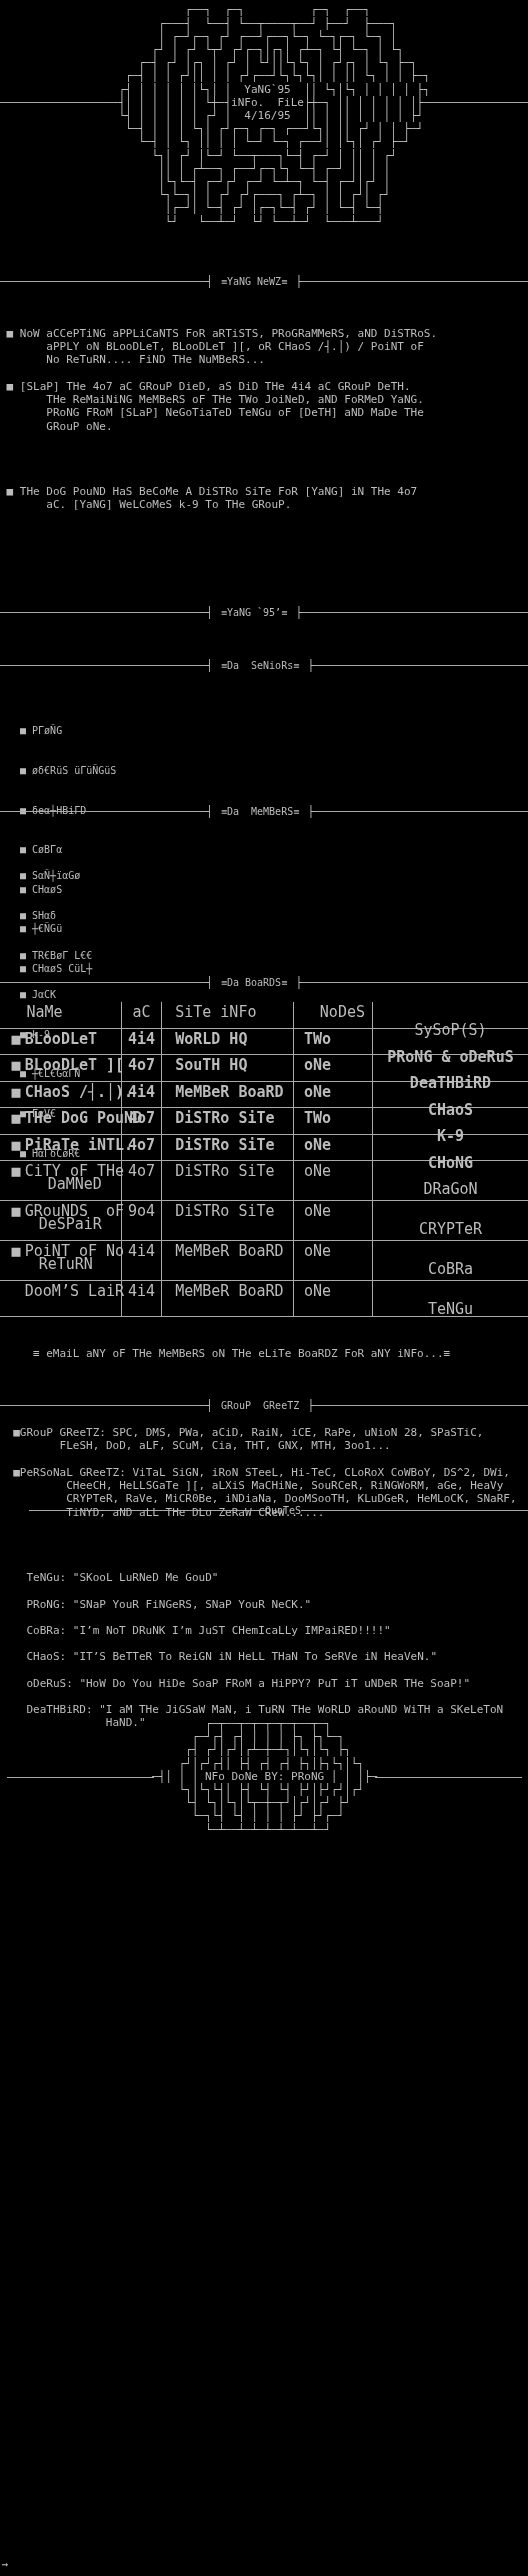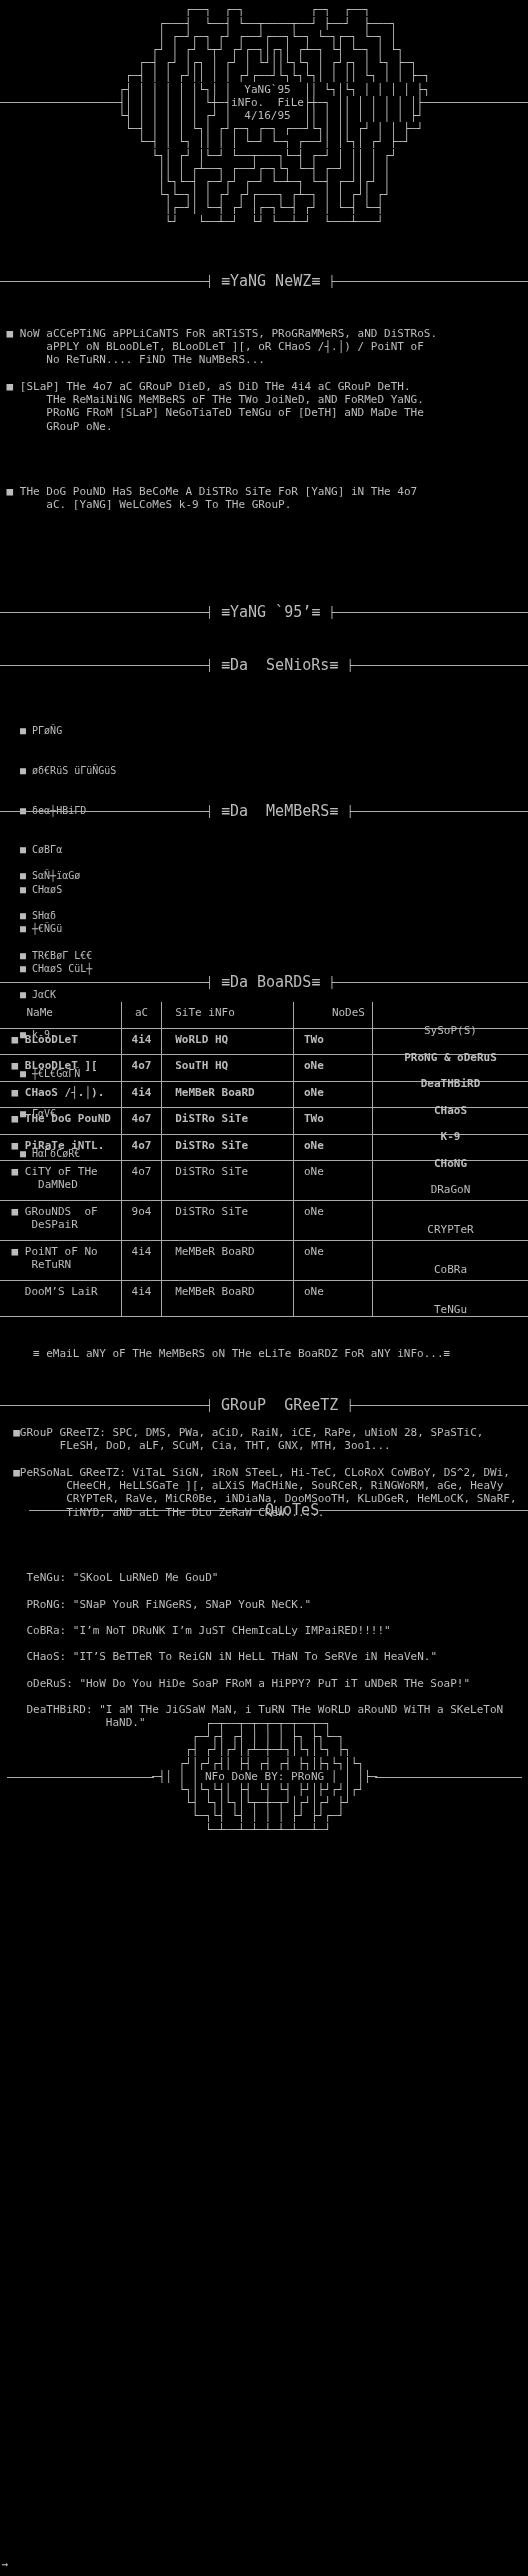--- a/index.html
+++ b/index.html
@@ -6,29 +6,29 @@
   #screen{position:relative;width:528px;height:2576px;background:#000;overflow:hidden;
           font-family:"DejaVu Sans Mono",monospace;color:#bcbcbc;}
   .t{position:absolute;margin:0;font-size:11px;line-height:13.2px;white-space:pre;
      font-family:inherit;color:#bcbcbc;}
   .hl{position:absolute;height:0;border-top:0.8px solid #aaaaaa;}
   .hdr{position:absolute;left:0;width:528px;height:13.2px;display:flex;align-items:center;}
   .hdr .seg{border-top:0.8px solid #aaaaaa;}
   .hdr .segl{width:206px;}
   .hdr .segr{flex:1;}
   .hdr .tick{font-size:11px;line-height:13.2px;white-space:pre;}
-  .hdr .lbl{font-size:15px;line-height:13.2px;white-space:pre;padding:0 8.3px;}
+  .hdr .lbl{font-size:10px;line-height:13.2px;white-space:pre;padding:0 8.3px;}
   .hdr.noticks .segl{width:236px;}
   .hdr.noticks .lbl{padding:0;}
   .list{position:absolute;font-size:10px;line-height:13.2px;white-space:pre;}
   .list div{height:13.2px;}
   .tbl{position:absolute;left:0;top:1002px;width:528px;}
   .trow{display:grid;grid-template-columns:122px 40px 132px 79px 155px;
         border-bottom:0.8px solid #aaaaaa;box-sizing:border-box;}
-  .trow>div{padding-top:4.1px;font-size:11px;line-height:13.2px;white-space:pre;box-sizing:border-box;}
+  .trow>div{padding-top:4.1px;font-size:15px;line-height:13.2px;white-space:pre;box-sizing:border-box;}
   .c-name,.c-ac,.c-site,.c-nodes{border-right:0.8px solid #aaaaaa;}
   .c-name{padding-left:11.6px;}
   .c-ac{text-align:center;}
   .c-site{padding-left:13.2px;}
   .c-nodes{padding-left:10px;}
   .c-sysop{text-align:center;margin-top:18px;}
   .thead .c-name{padding-left:26.4px;}
   .thead .c-nodes{text-align:right;padding-right:7px;padding-left:0;}
   .h32{height:26.4px;font-weight:bold;} .h33{height:27px;} .h48{height:40px;} .h44{height:36px;}
   .blt{display:inline-block;width:13.2px;}

